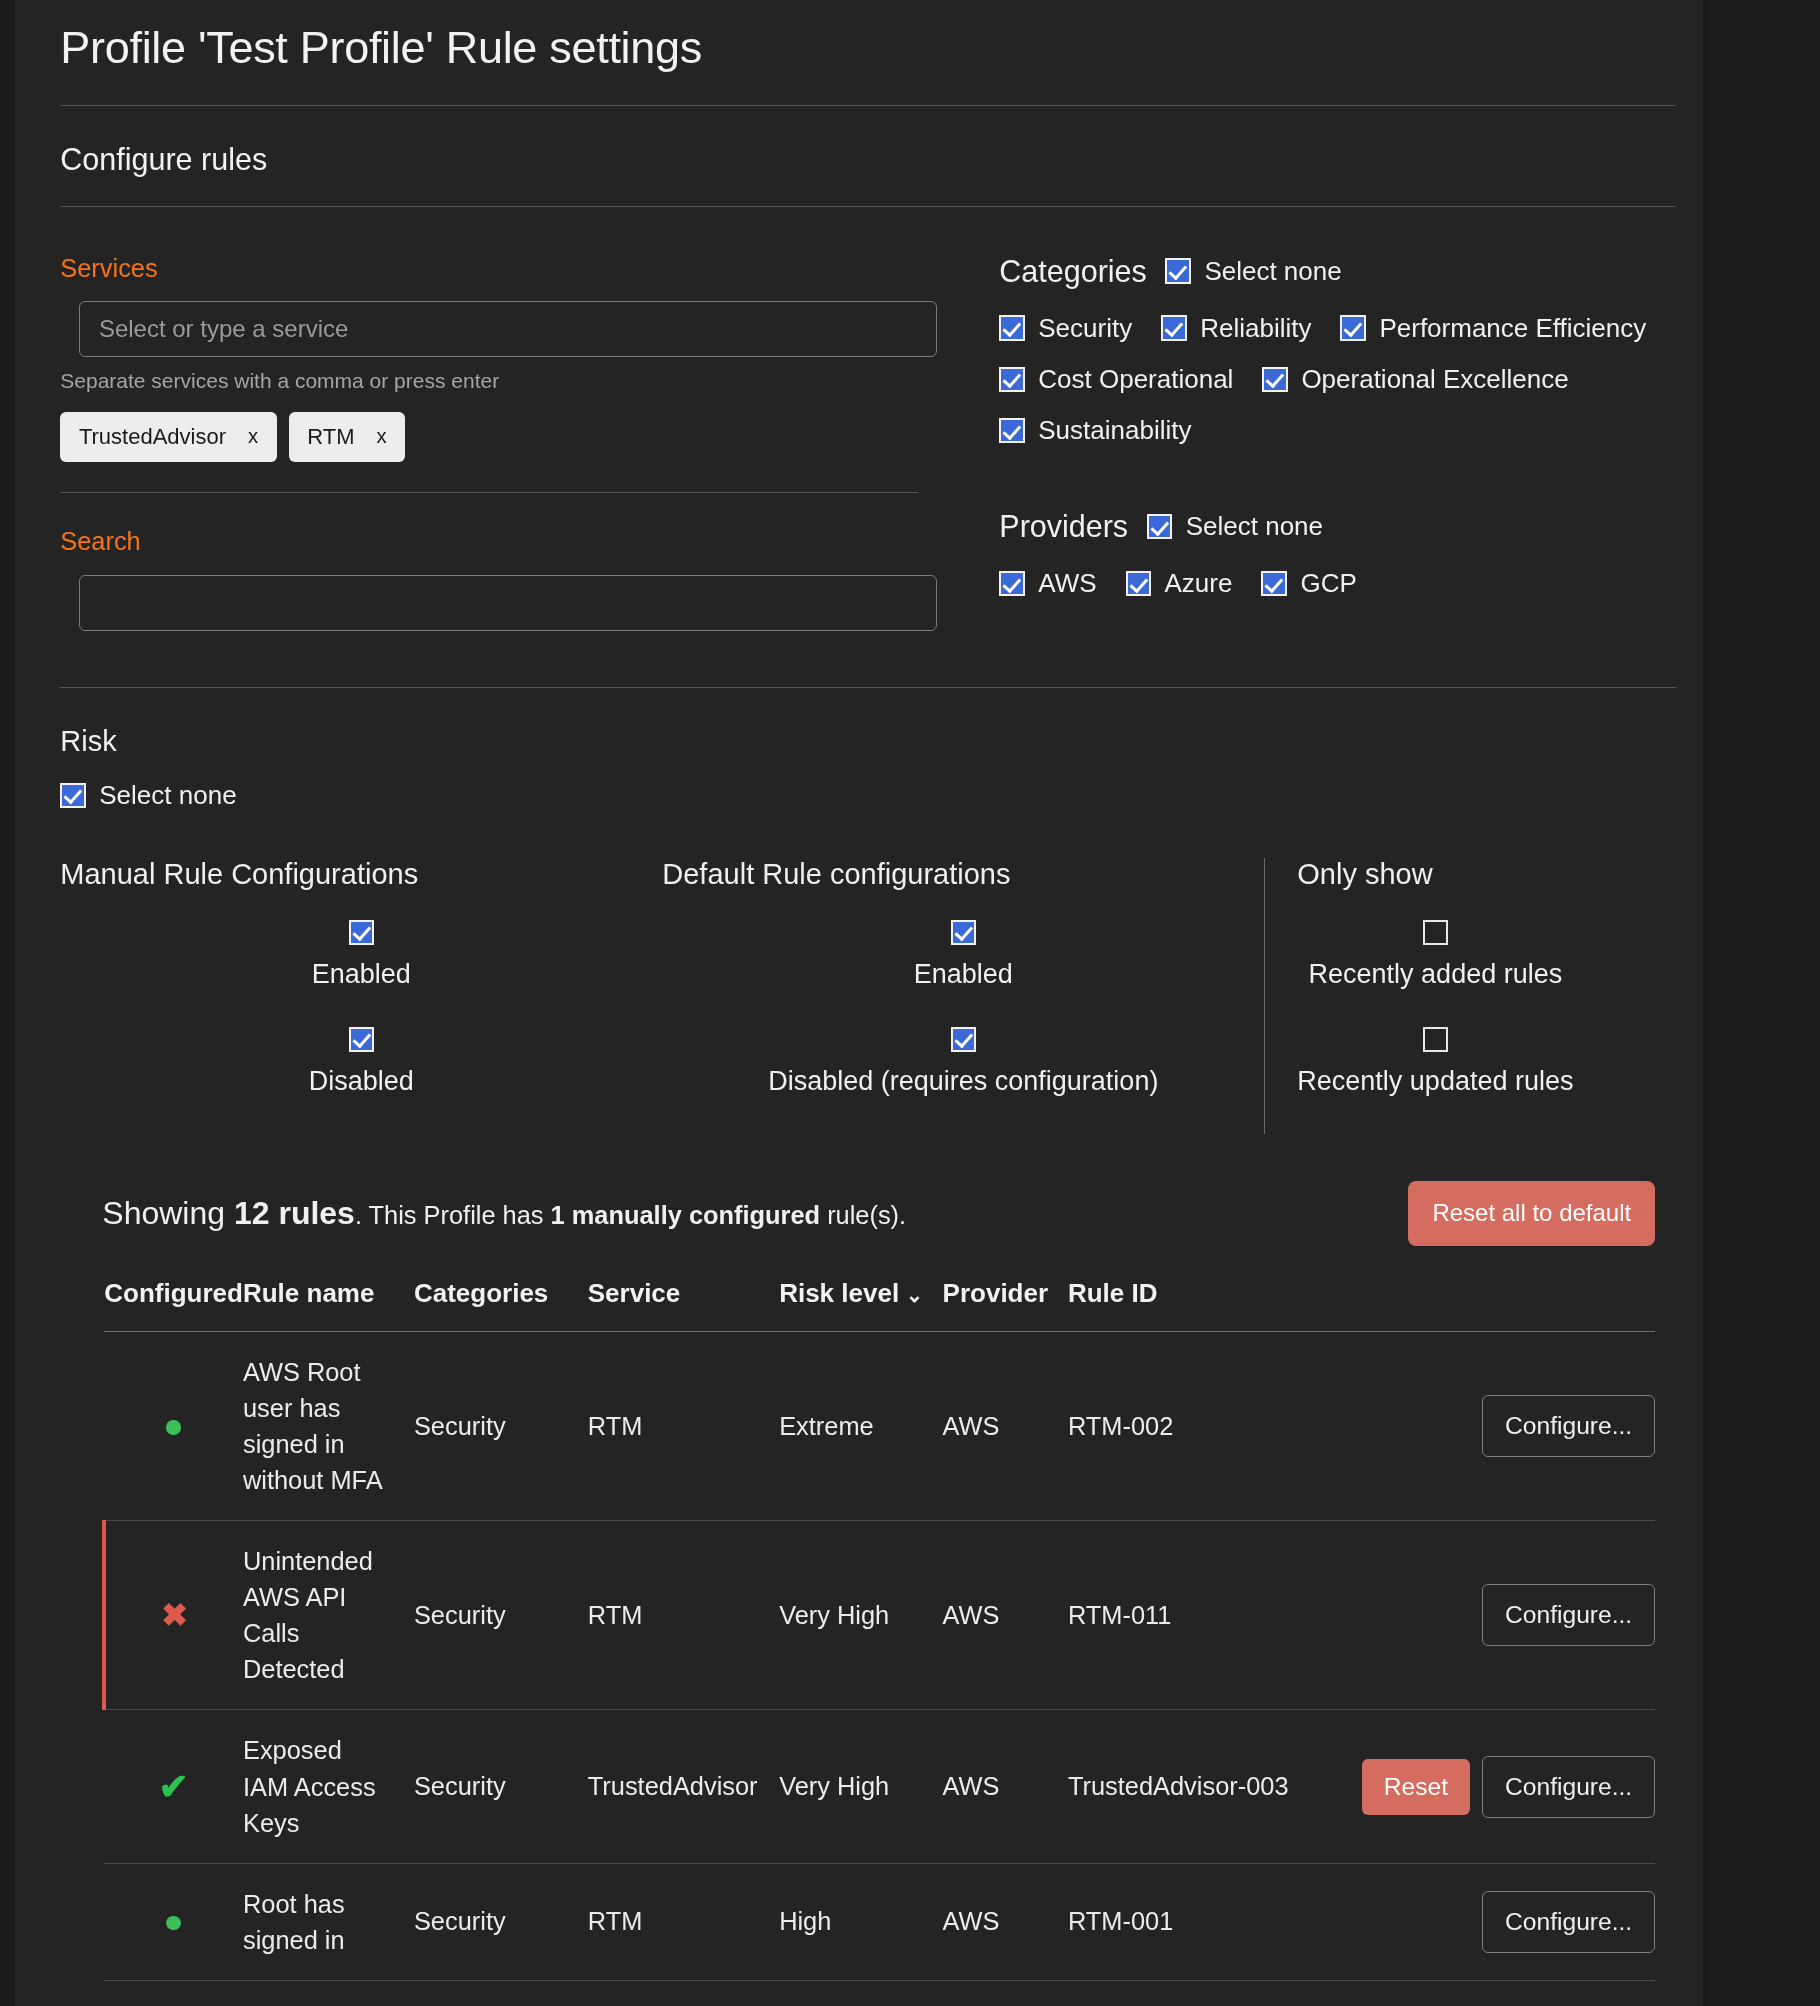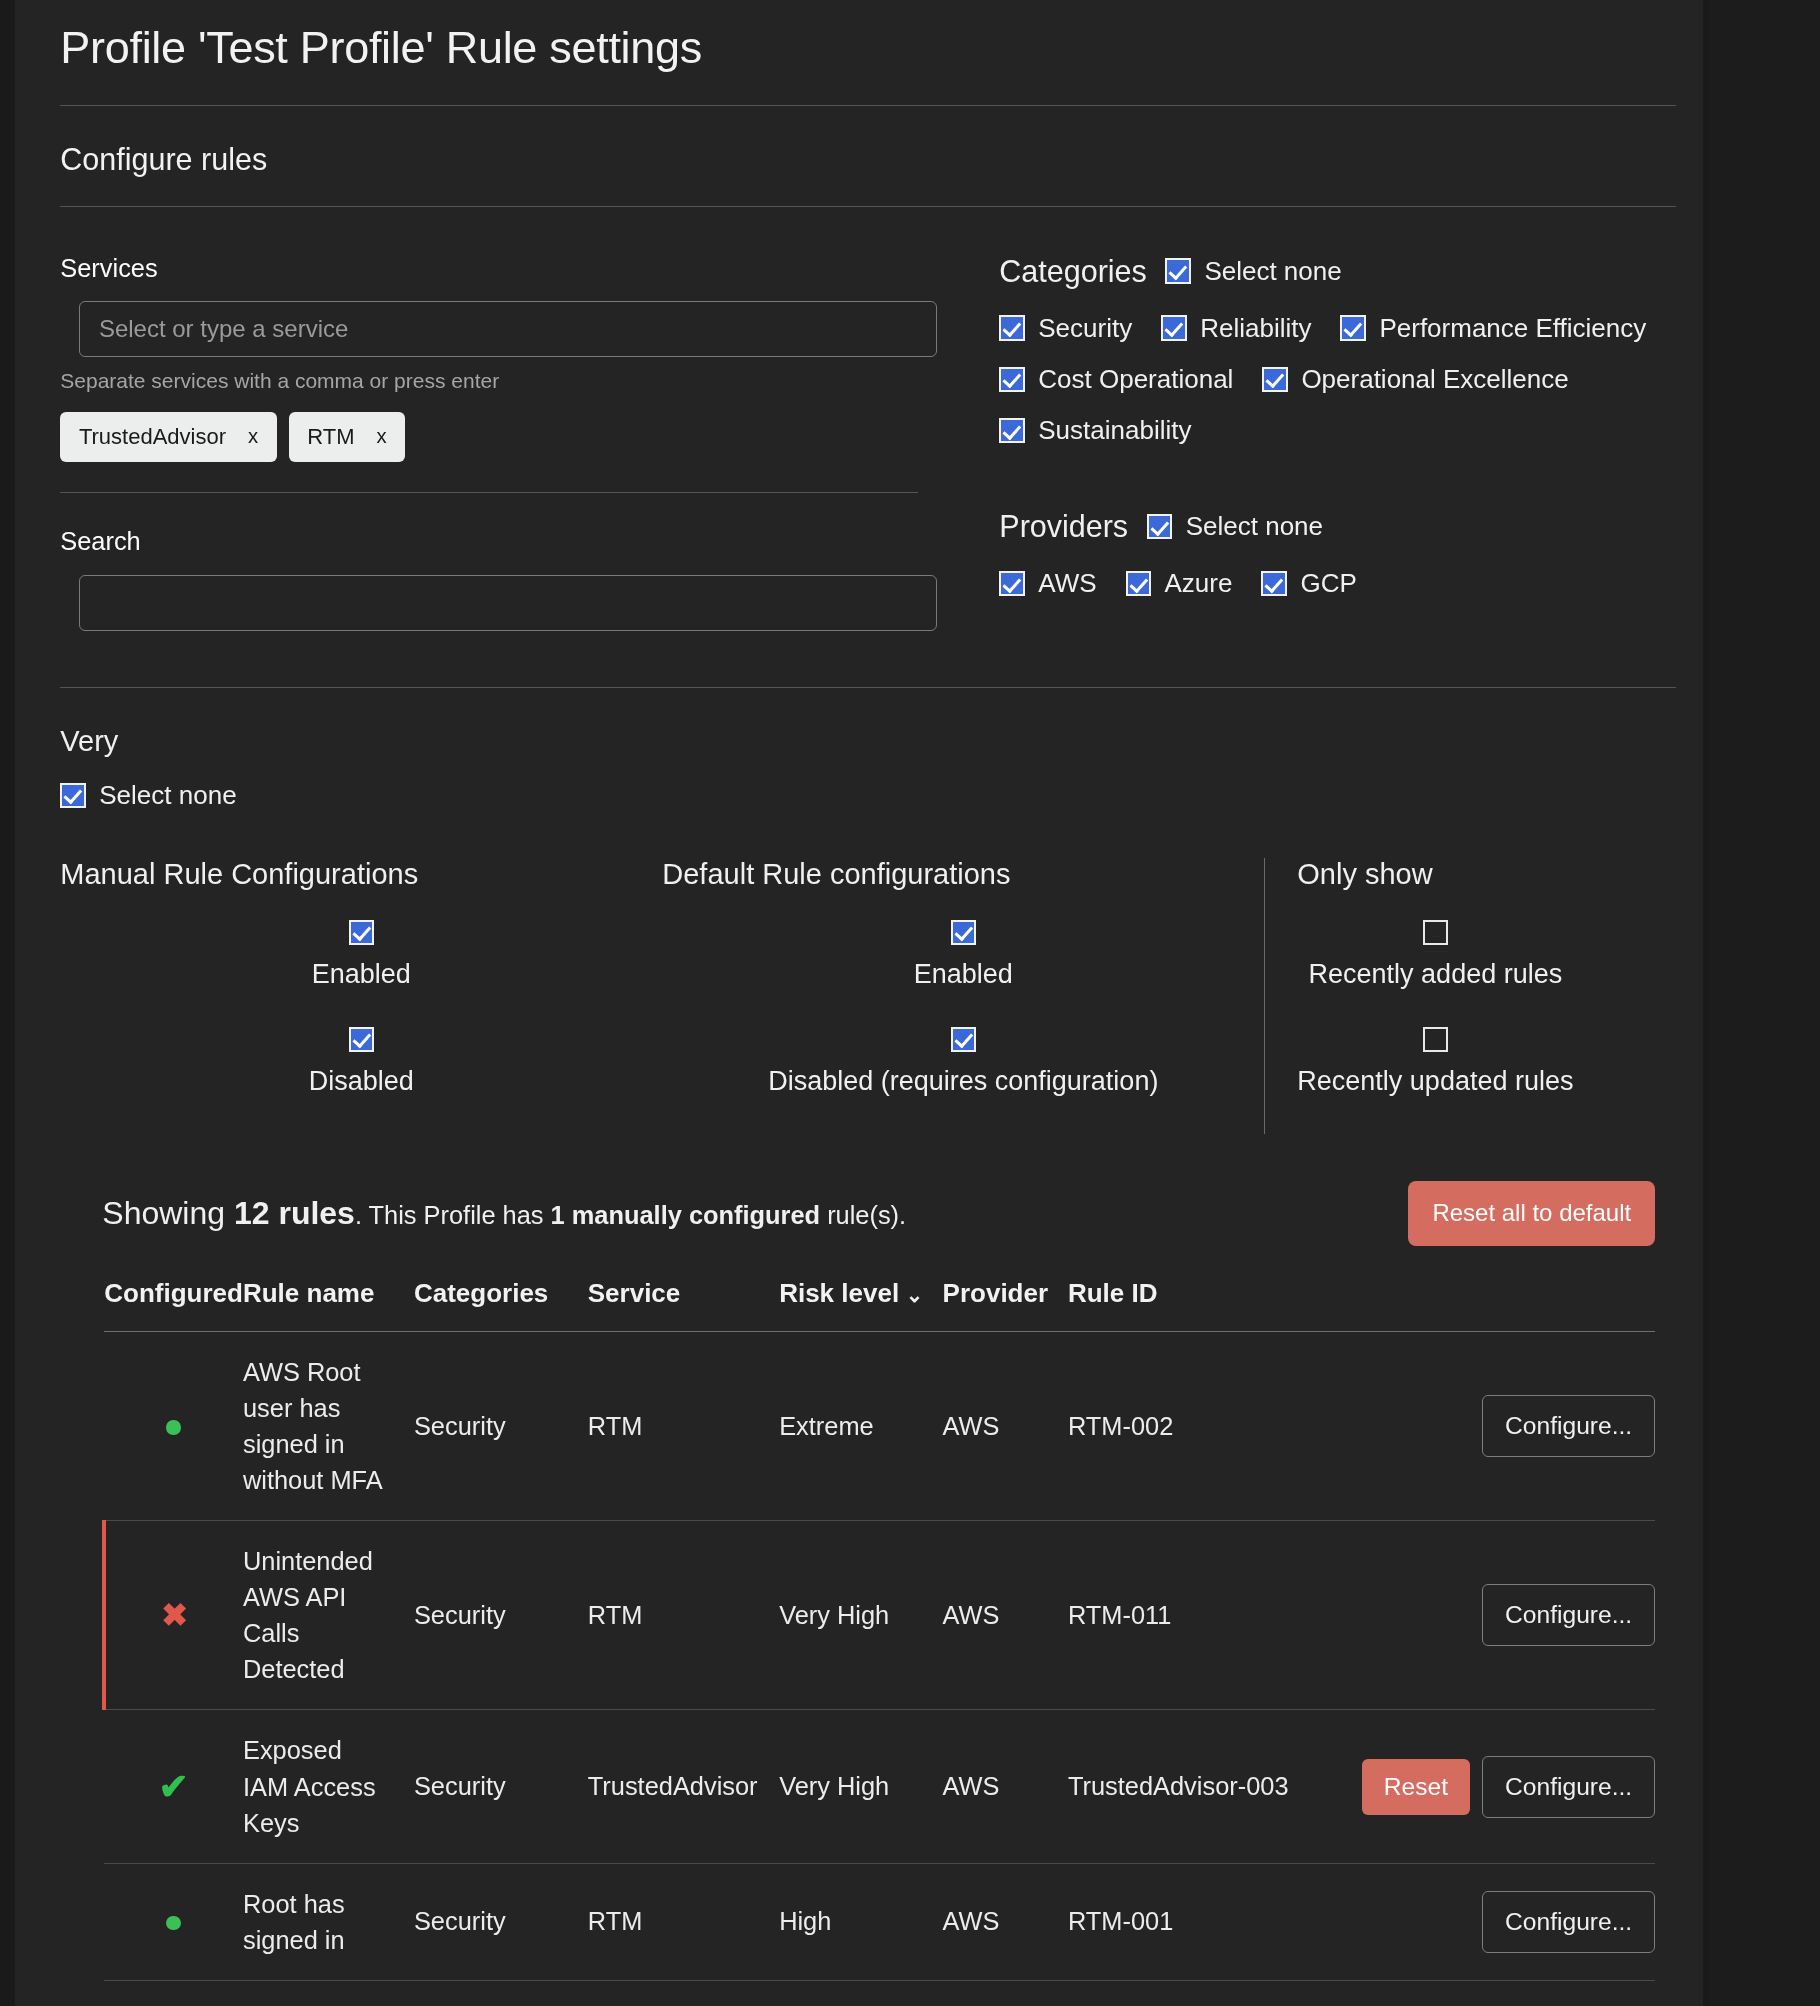--- a/index.html
+++ b/index.html
@@ -65,21 +65,21 @@
     margin-top: 47px;
     padding-left: 21px;
   }
   .col-left { width: 864px; }
   .col-right { flex: 1; padding-left: 75px; }
 
   .field-label {
     font-size: 25.4px;
     font-weight: 500;
     margin-bottom: 18.6px;
-    color: #ffffff;
+    color: #f97316;
   }
   .text-input {
     display: block;
     width: 858px;
     height: 56px;
     box-sizing: border-box;
     background: transparent;
     border: 1.3px solid #7a7a7a;
     border-radius: 6px;
     color: #e8e8e8;
@@ -405,21 +405,21 @@
               <span>GCP</span>
             </span>
           </div>
         </div>
       </div>
     </div>
 
     <hr class="full-divider">
 
     <div class="show-block">
-      <h3 class="show-title">Very</h3>
+      <h3 class="show-title">Risk</h3>
       <span class="cbrow">
         <span class="cb checked"></span>
         <span>Select none</span>
       </span>
 
       <div class="show-cols">
         <div class="show-col">
           <h4>Manual Rule Configurations</h4>
           <div class="cbrow">
             <span class="cb checked"></span>

